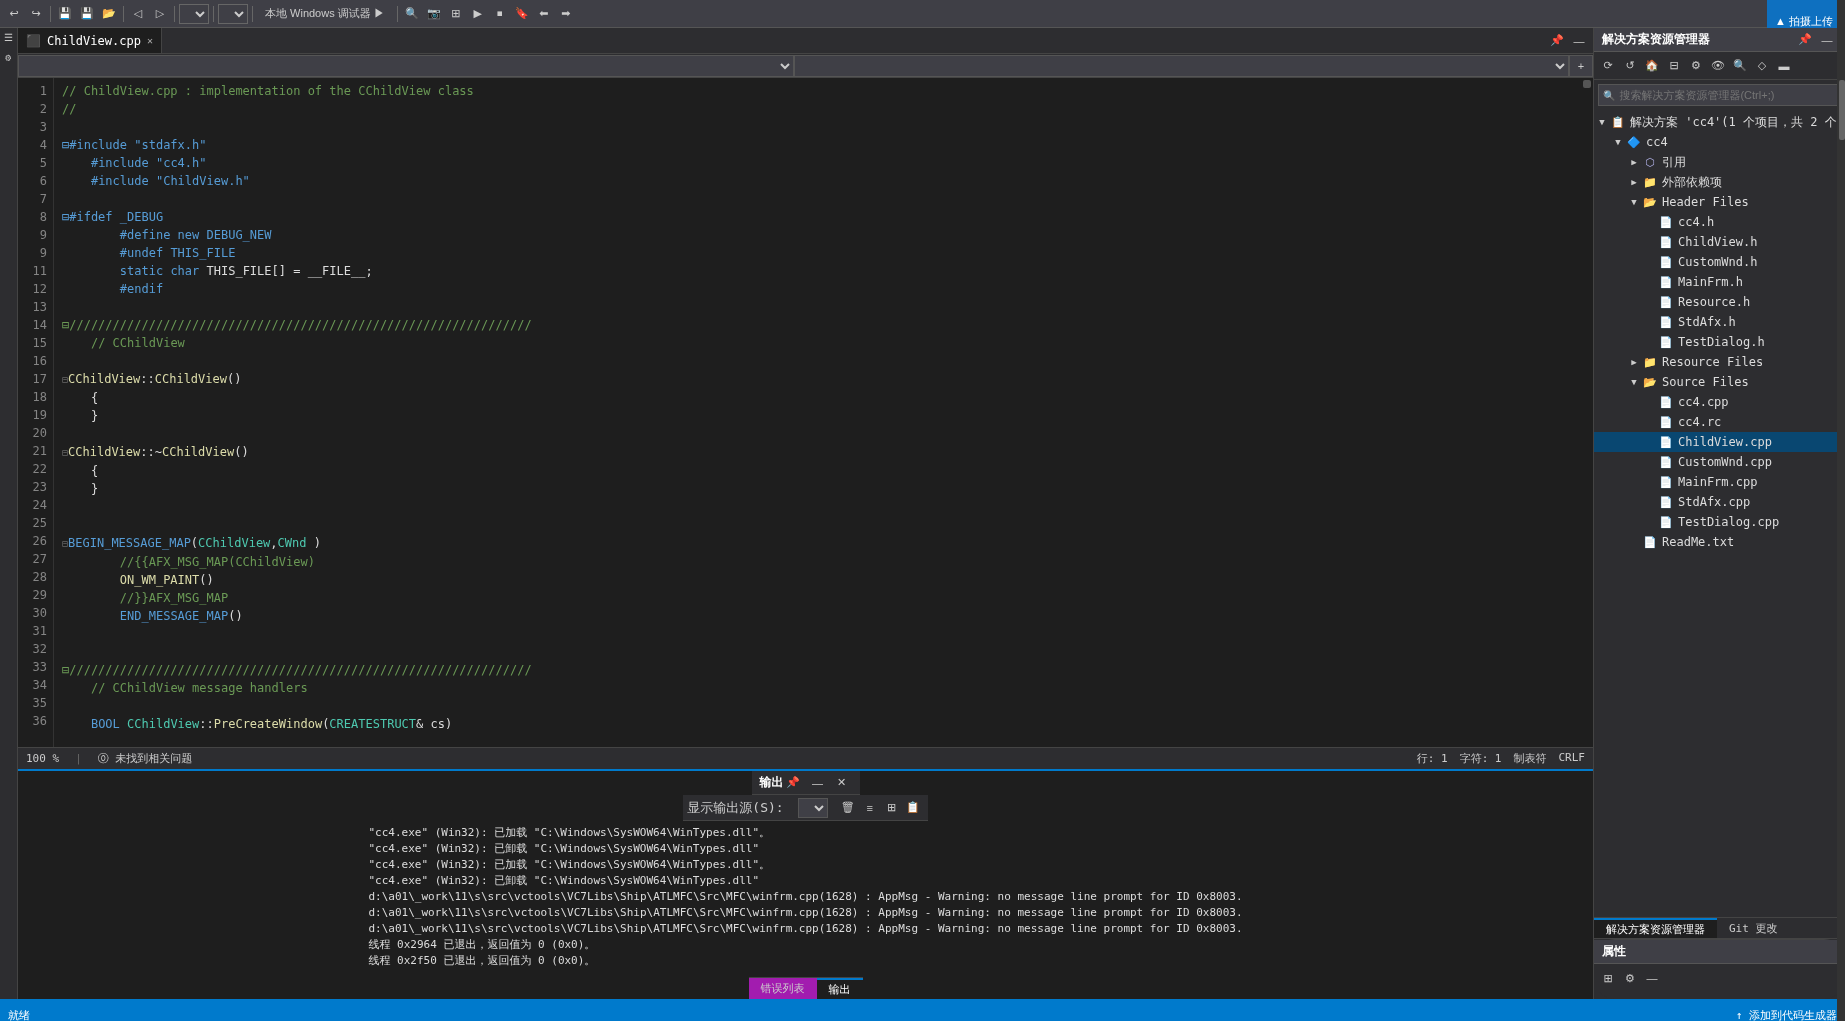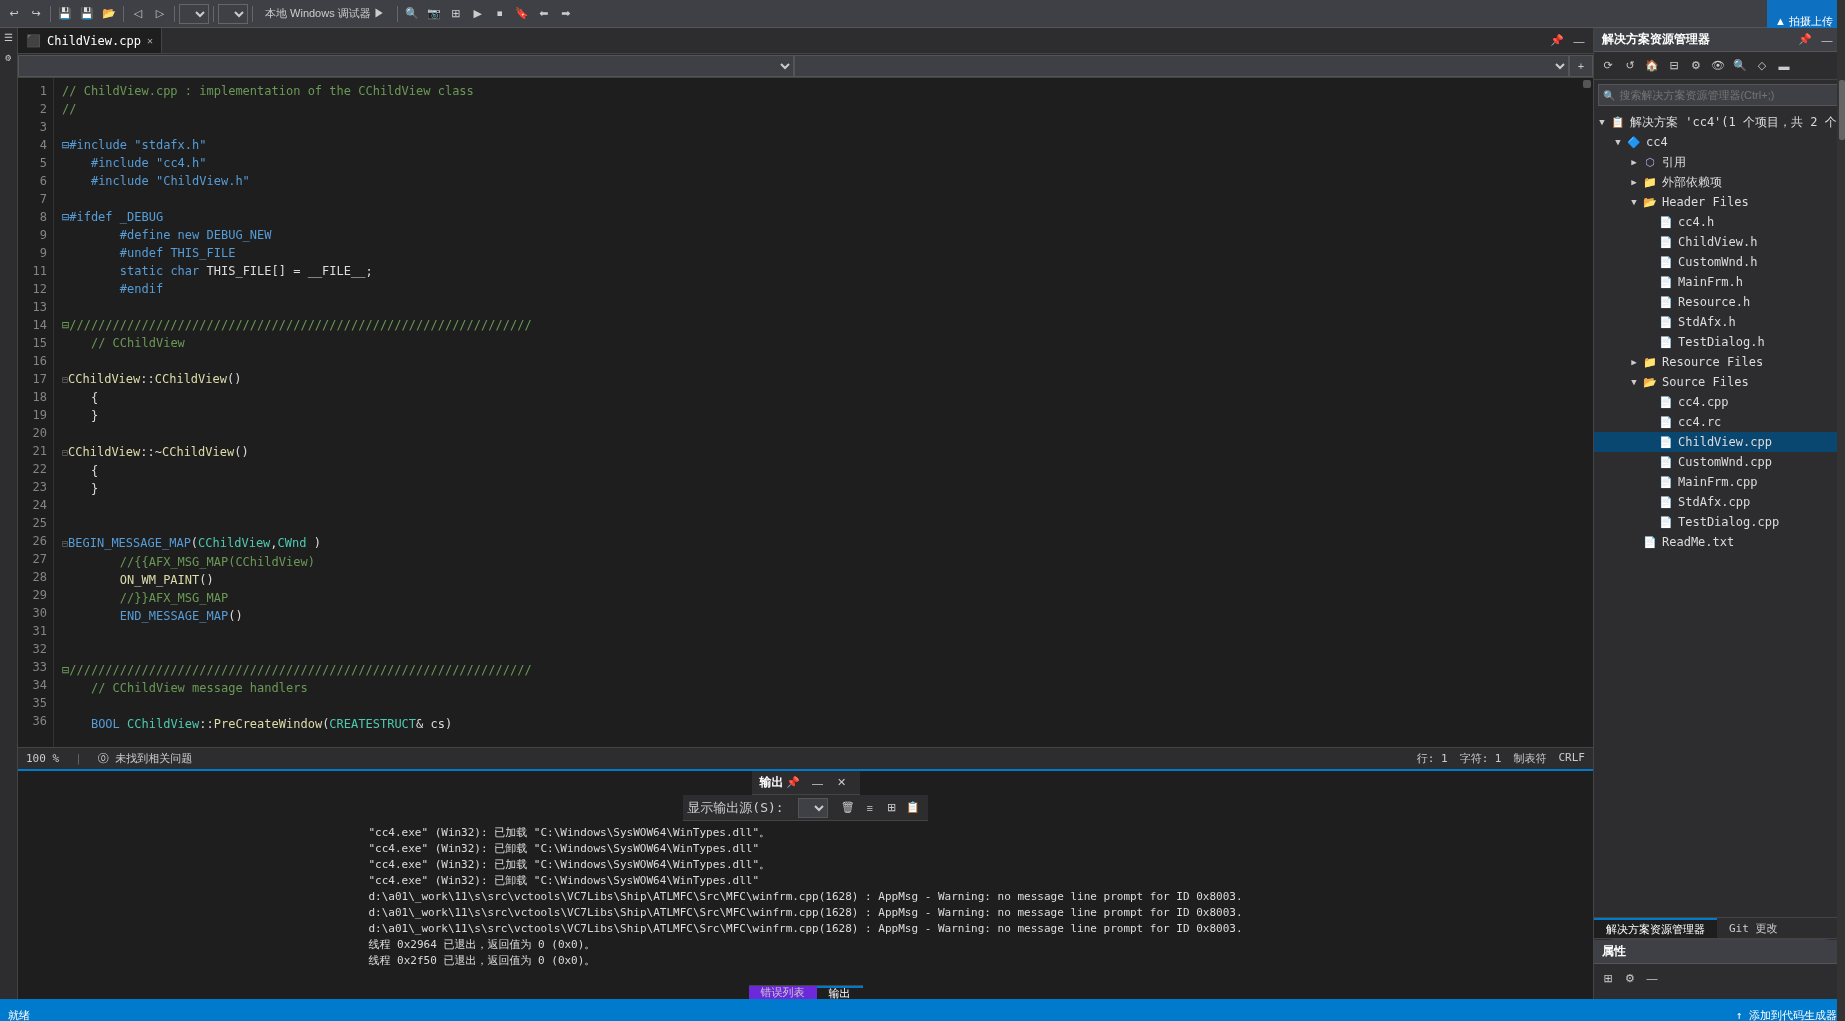--- a/index.html
+++ b/index.html
@@ -432,22 +432,22 @@
       flex: 1;
       padding: 4px 8px;
       font-size: 11px;
       line-height: 16px;
       overflow-y: auto;
       color: #dcdcdc;
       font-family: Consolas, monospace;
       background: #1e1e1e;
     }
     .output-tabs {
-      height: 14px;
-      background: #6d28d9;
+      height: 22px;
+      background: #a21caf;
       display: flex;
       align-items: stretch;
       border-top: 1px solid #444;
     }
     .output-tab {
       padding: 0 12px;
       display: flex;
       align-items: center;
       font-size: 11px;
       cursor: pointer;

